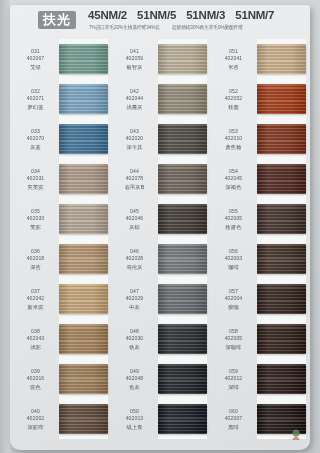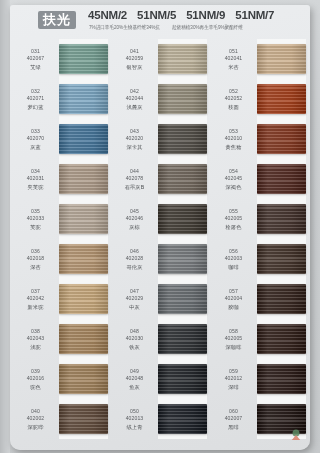--- a/index.html
+++ b/index.html
@@ -147,21 +147,21 @@
 
 <div id="backdrop"></div>
 
 <div id="card">
 
   <div id="header">
     <div class="brand-badge">扶光</div>
     <div class="spec-row">
       <span class="spec">45NM/2</span>
       <span class="spec">51NM/5</span>
-      <span class="spec">51NM/9</span>
+      <span class="spec">51NM/3</span>
       <span class="spec">51NM/7</span>
     </div>
     <div class="sub-row">
       <span class="subtext">7%进口羊毛20%生物基纤维34%抗</span>
       <span class="subtext">起烧精梳30%再生羊毛9%聚酯纤维</span>
     </div>
   </div>
 
   <div class="column" id="col0">
     <div class="col-inner">

